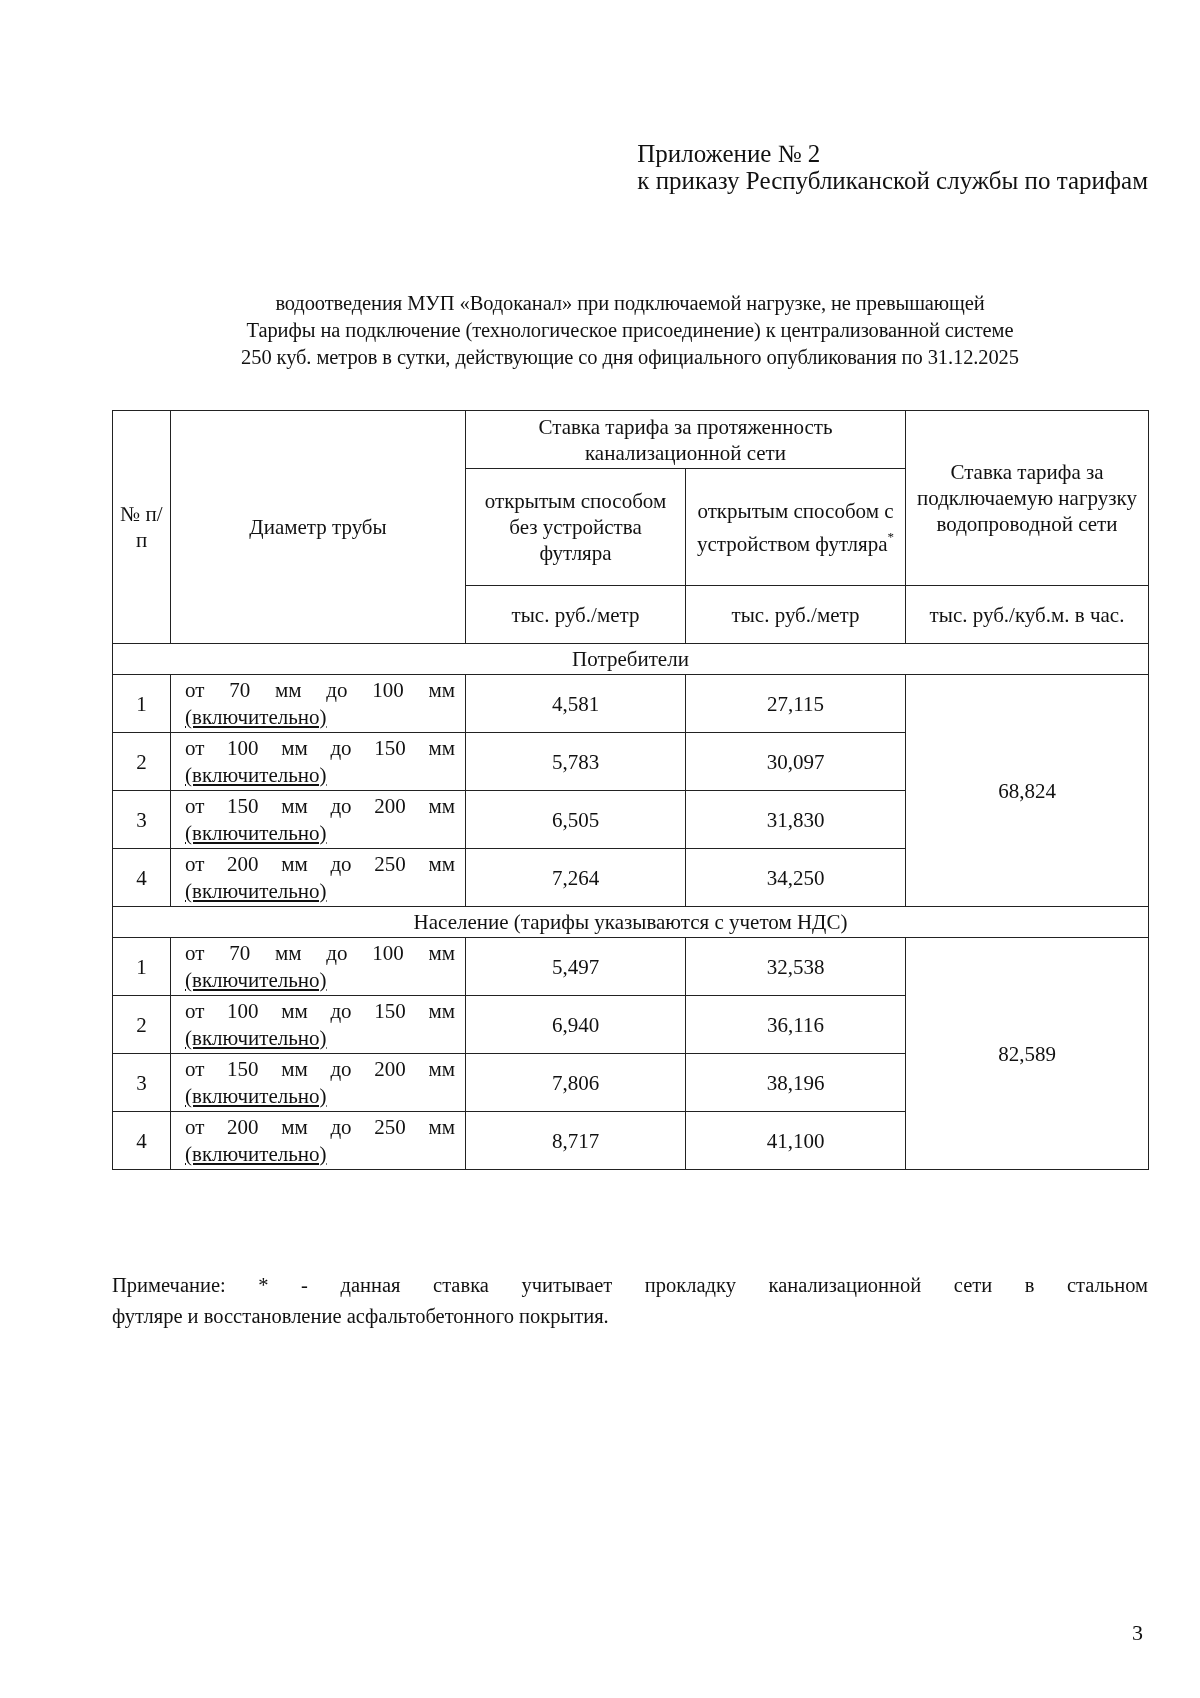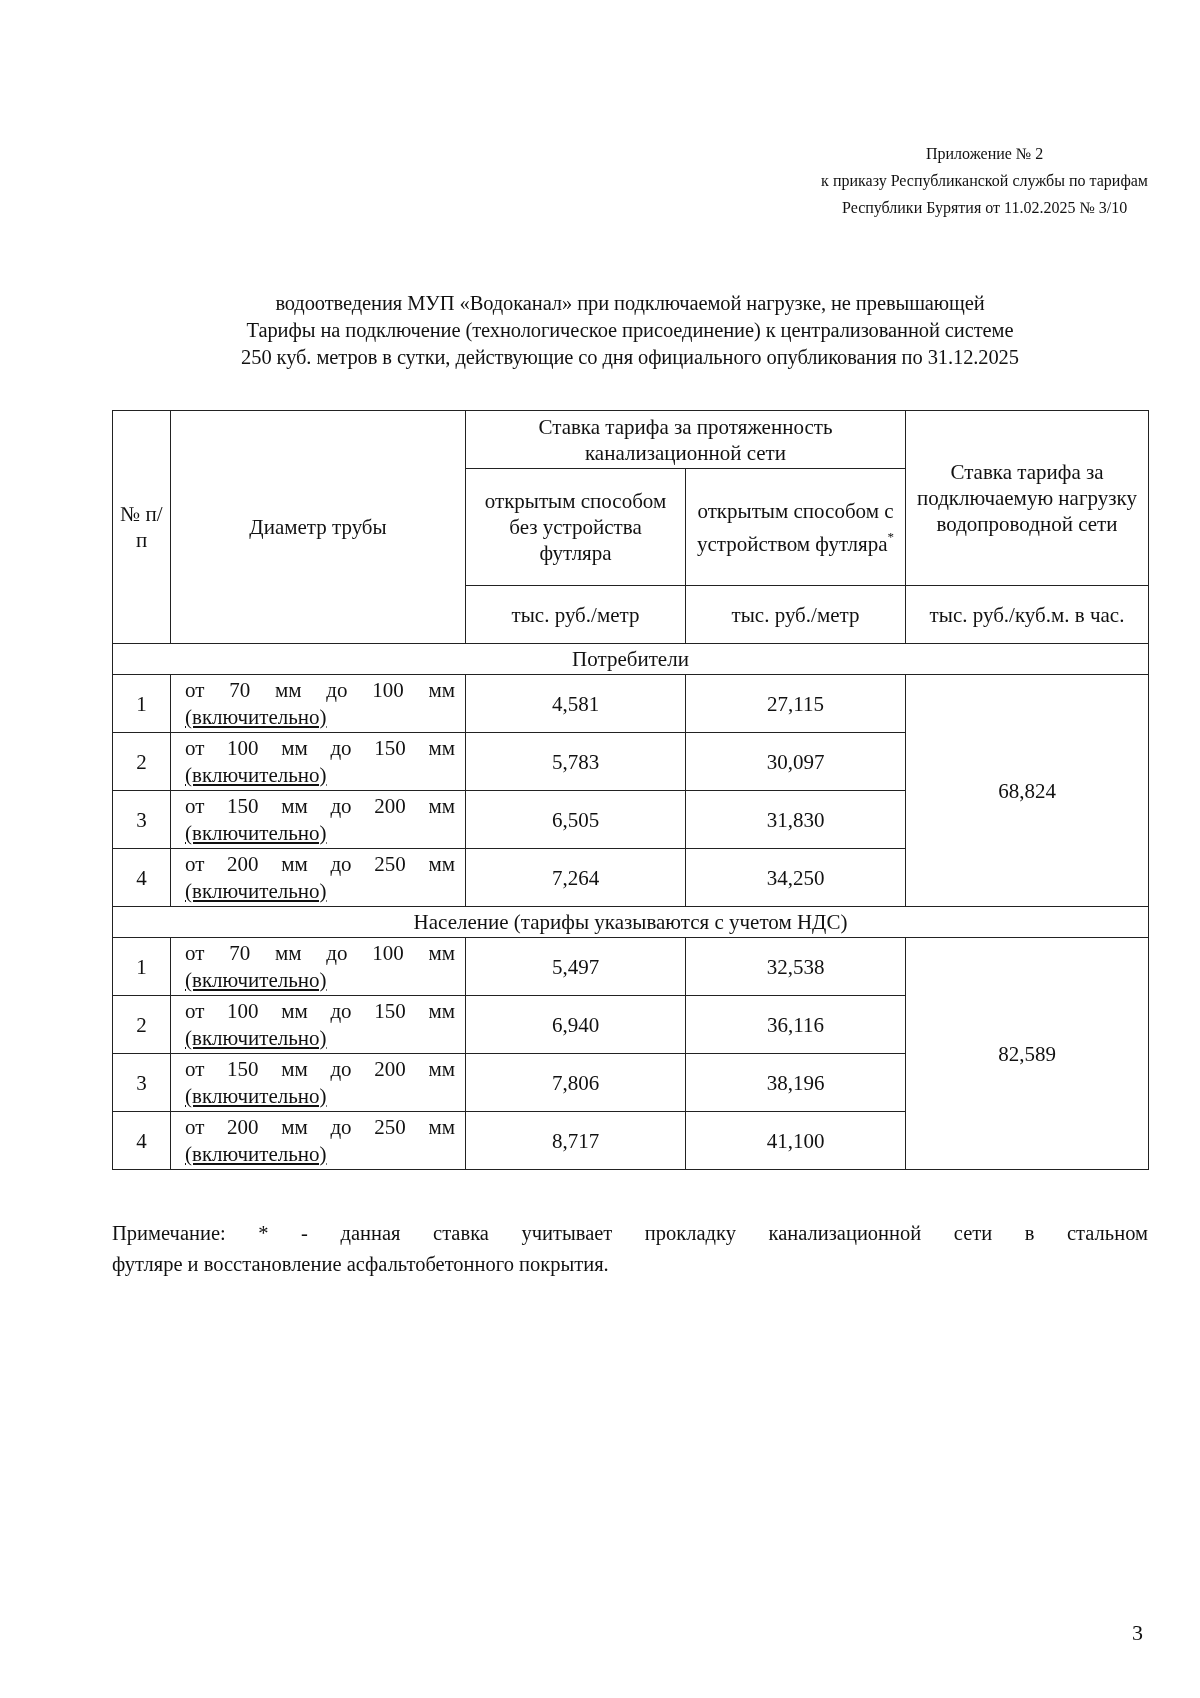--- a/index.html
+++ b/index.html
@@ -17,22 +17,22 @@
     }
     .page {
       position: absolute;
       left: 0; top: 0;
       width: 1200px; height: 1698px;
     }
     .appendix {
       position: absolute;
       right: 52px;
       top: 140px;
-      text-align: center;
-      font-size: 16px;
+      text-align: left;
+      font-size: 25px;
       line-height: 27px;
       margin-left: 34px;
     }
     .title {
       position: absolute;
       left: 112px;
       width: 1036px;
       top: 290px;
       text-align: center;
       font-size: 20.5px;
@@ -80,21 +80,21 @@
       text-align-last: justify;
       word-spacing: 6px;
     }
     td.diam .line2 { display: block; text-align: left; text-decoration: underline; }
     sup.star { font-size: 13px; vertical-align: 10px; }
 
     .note {
       position: absolute;
       left: 112px;
       width: 1036px;
-      top: 1218px;
+      top: 1270px;
       font-size: 20.5px;
       line-height: 31px;
       text-align: justify;
     }
     .note .l1 {
       display: block;
       text-align: justify;
       text-align-last: justify;
     }
     .page-number {
@@ -105,21 +105,20 @@
     }
   </style>
 </head>
 <body>
 
 <div class="page">
 
   <div class="appendix">
     <div>Приложение № 2</div>
     <div>к приказу Республиканской службы по тарифам</div>
-    <div>Республики Бурятия от 11.02.2025 № 3/10</div>
   </div>
 
   <div class="title">
     <div>водоотведения МУП «Водоканал» при подключаемой нагрузке, не превышающей</div>
     <div>Тарифы на подключение (технологическое присоединение) к централизованной системе</div>
     <div>250 куб. метров в сутки, действующие со дня официального опубликования по 31.12.2025</div>
   </div>
 
   <table class="tariffs">
     <colgroup>

